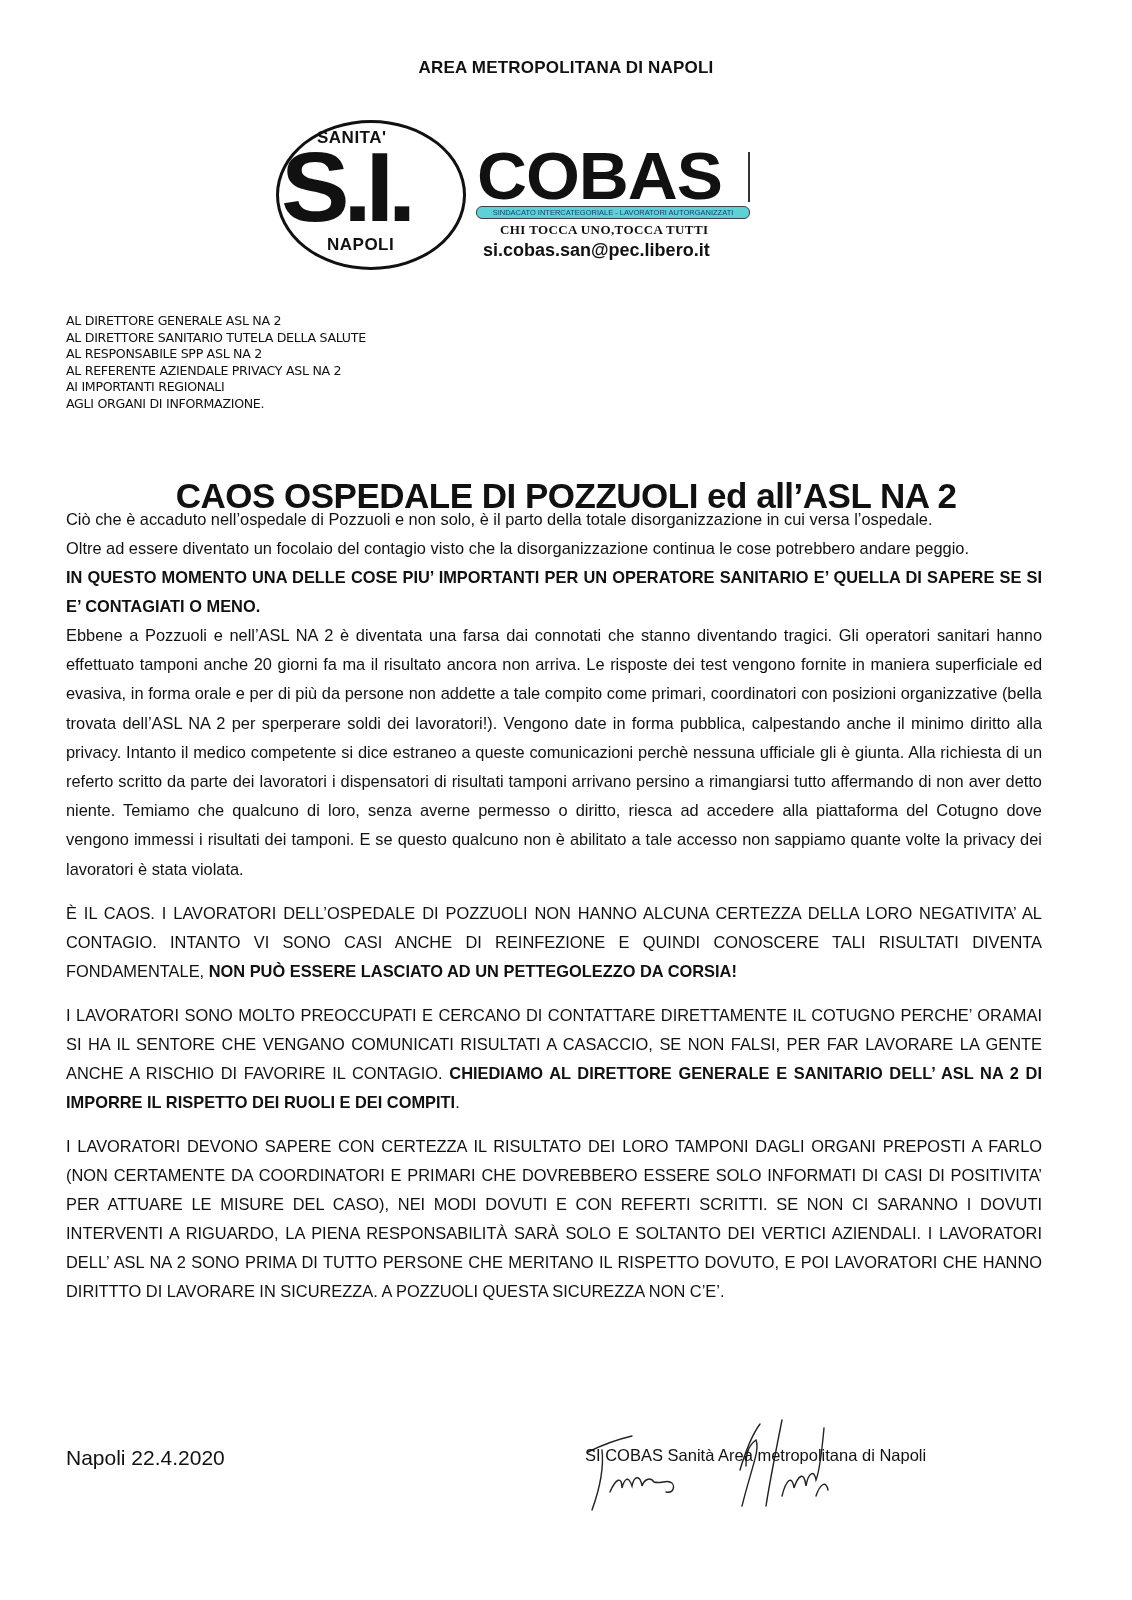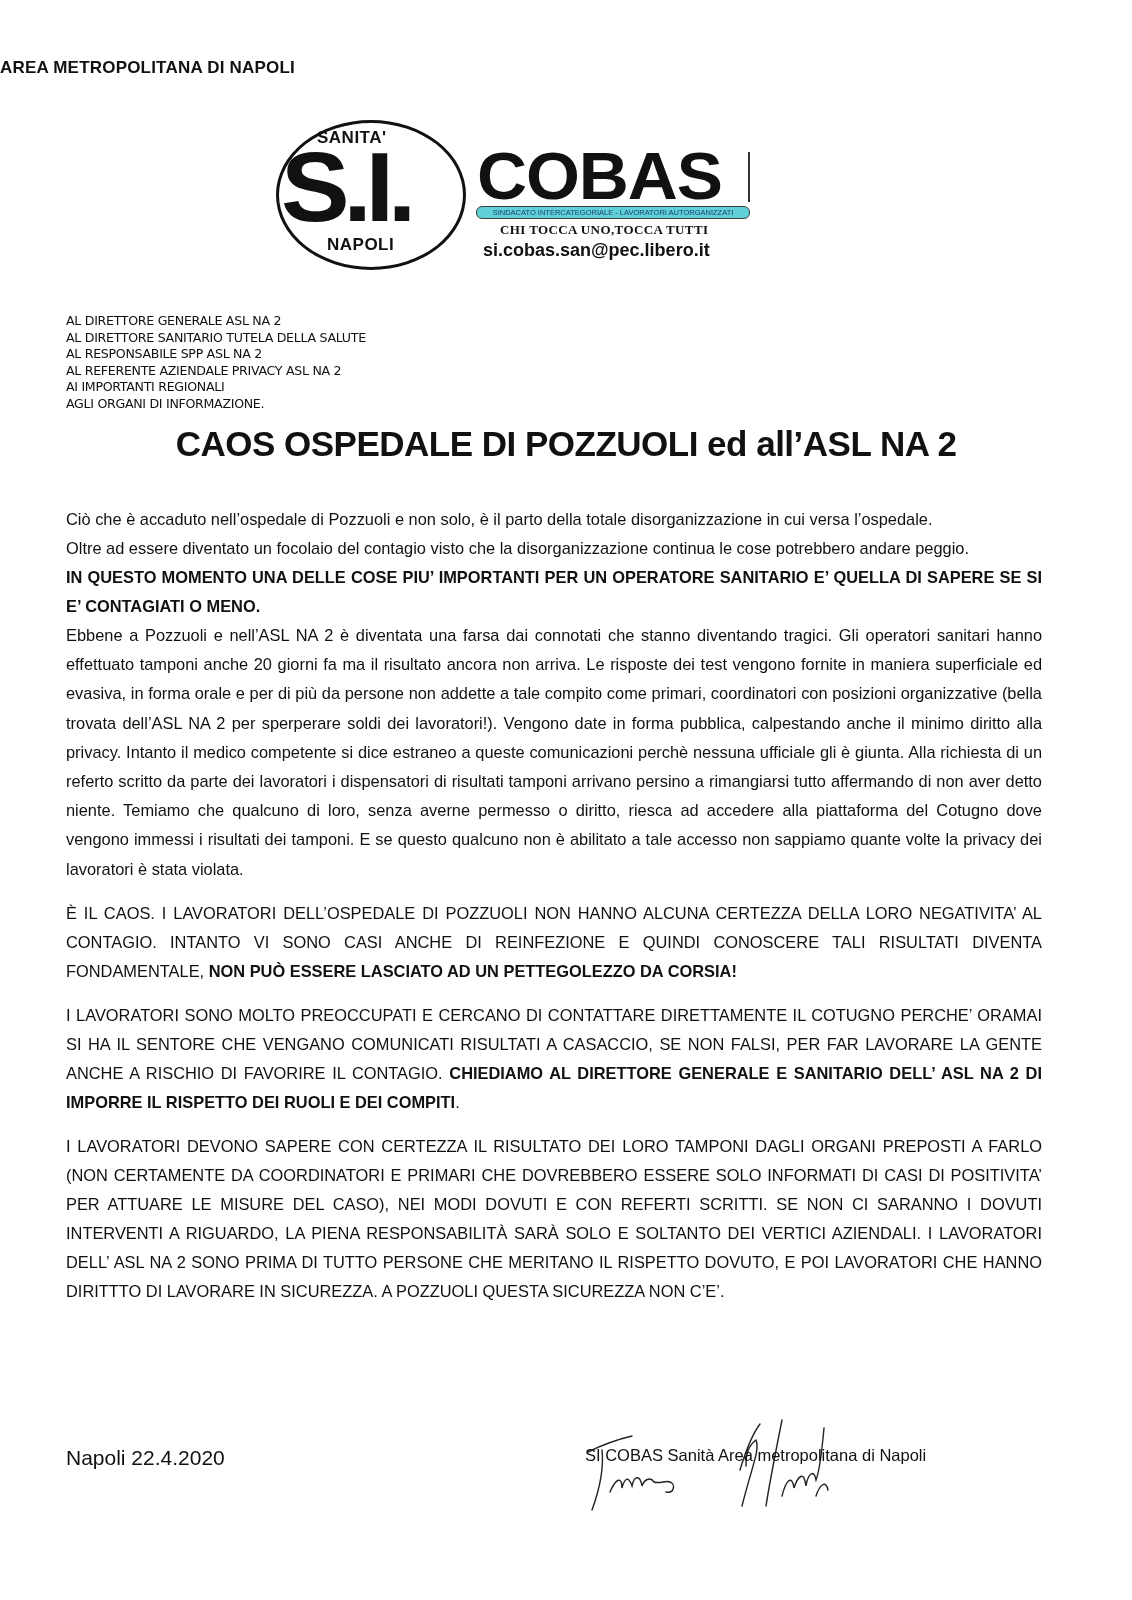--- a/index.html
+++ b/index.html
@@ -3,21 +3,21 @@
   <meta charset="utf-8">
   <style>
     html, body { margin: 0; padding: 0; background: #ffffff; }
     body {
       width: 1132px; height: 1600px; position: relative; overflow: hidden;
       font-family: "Liberation Sans", sans-serif; color: #111;
     }
     .page { position: absolute; left: 0; top: 0; width: 1132px; height: 1600px; }
 
     .area-title {
-      position: absolute; top: 58px; left: 0; width: 1132px; 
+      position: absolute; top: 58px; left: 0; width: 1132px; text-align: center;
       font-family: "Liberation Sans", sans-serif; font-weight: bold; font-size: 17px; letter-spacing: 0.2px;
     }
 
     
     .logo { position: absolute; left: 272px; top: 108px; width: 490px; height: 170px; }
     .logo-oval {
       position: absolute; left: 4px; top: 12px; width: 190px; height: 150px;
       border: 3px solid #111; border-radius: 50%; box-sizing: border-box;
     }
     .logo-sanita {
@@ -52,21 +52,21 @@
 
     
     .recipients {
       position: absolute; left: 66px; top: 313px; font-size: 12.6px; line-height: 16.6px;
       font-family: "DejaVu Sans", sans-serif; letter-spacing: -0.3px;
     }
     .recipients div { white-space: nowrap; }
 
     
     .doc-title {
-      position: absolute; left: 0; top: 424px; width: 1132px; text-align: center;
+      position: absolute; left: 0; top: 476px; width: 1132px; text-align: center;
       font-family: "Liberation Sans", sans-serif; font-weight: bold; font-size: 35px; letter-spacing: -0.5px;
     }
 
     
     .body {
       position: absolute; left: 66px; top: 505px; width: 976px;
       font-family: "Liberation Sans", sans-serif; font-size: 16.4px; line-height: 29px; text-align: justify;
     }
     .body p { margin: 0; }
     .body .gap { margin-top: 15px; }

